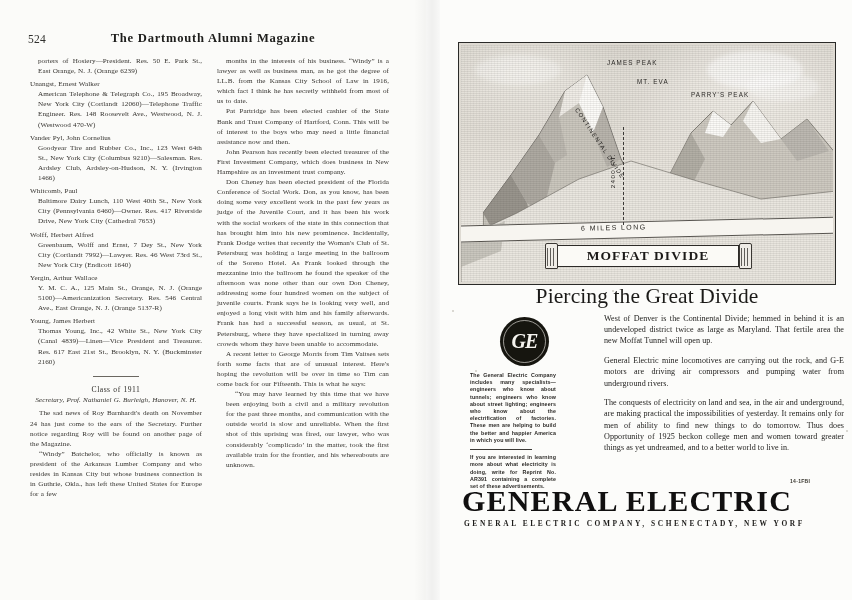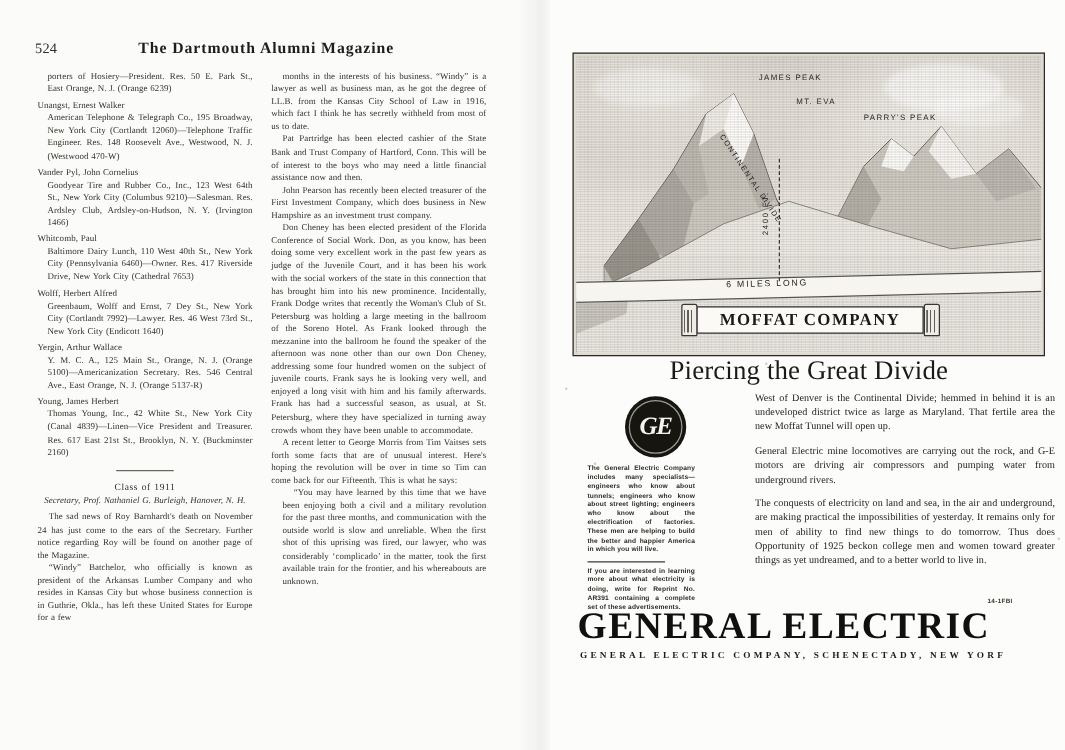--- a/index.html
+++ b/index.html
@@ -485,21 +485,21 @@
 
         <div id="depth-line"></div>
         <div id="lbl-depth">2400 FT.</div>
 
         <div id="tunnel-band"></div>
         <div id="lbl-miles">6 MILES LONG</div>
 
         <div class="portal" id="portal-left"></div>
         <div class="portal" id="portal-right"></div>
         <div id="tunnel-plate"></div>
-        <div id="lbl-moffat">MOFFAT COMPANY</div>
+        <div id="lbl-moffat">MOFFAT DIVIDE</div>
       </div>
     </div>
 
     <div id="ad-headline">Piercing the Great Divide</div>
   </div>
 
   <div id="ge-badge">
     <div id="ge-circle"></div>
   </div>
 

